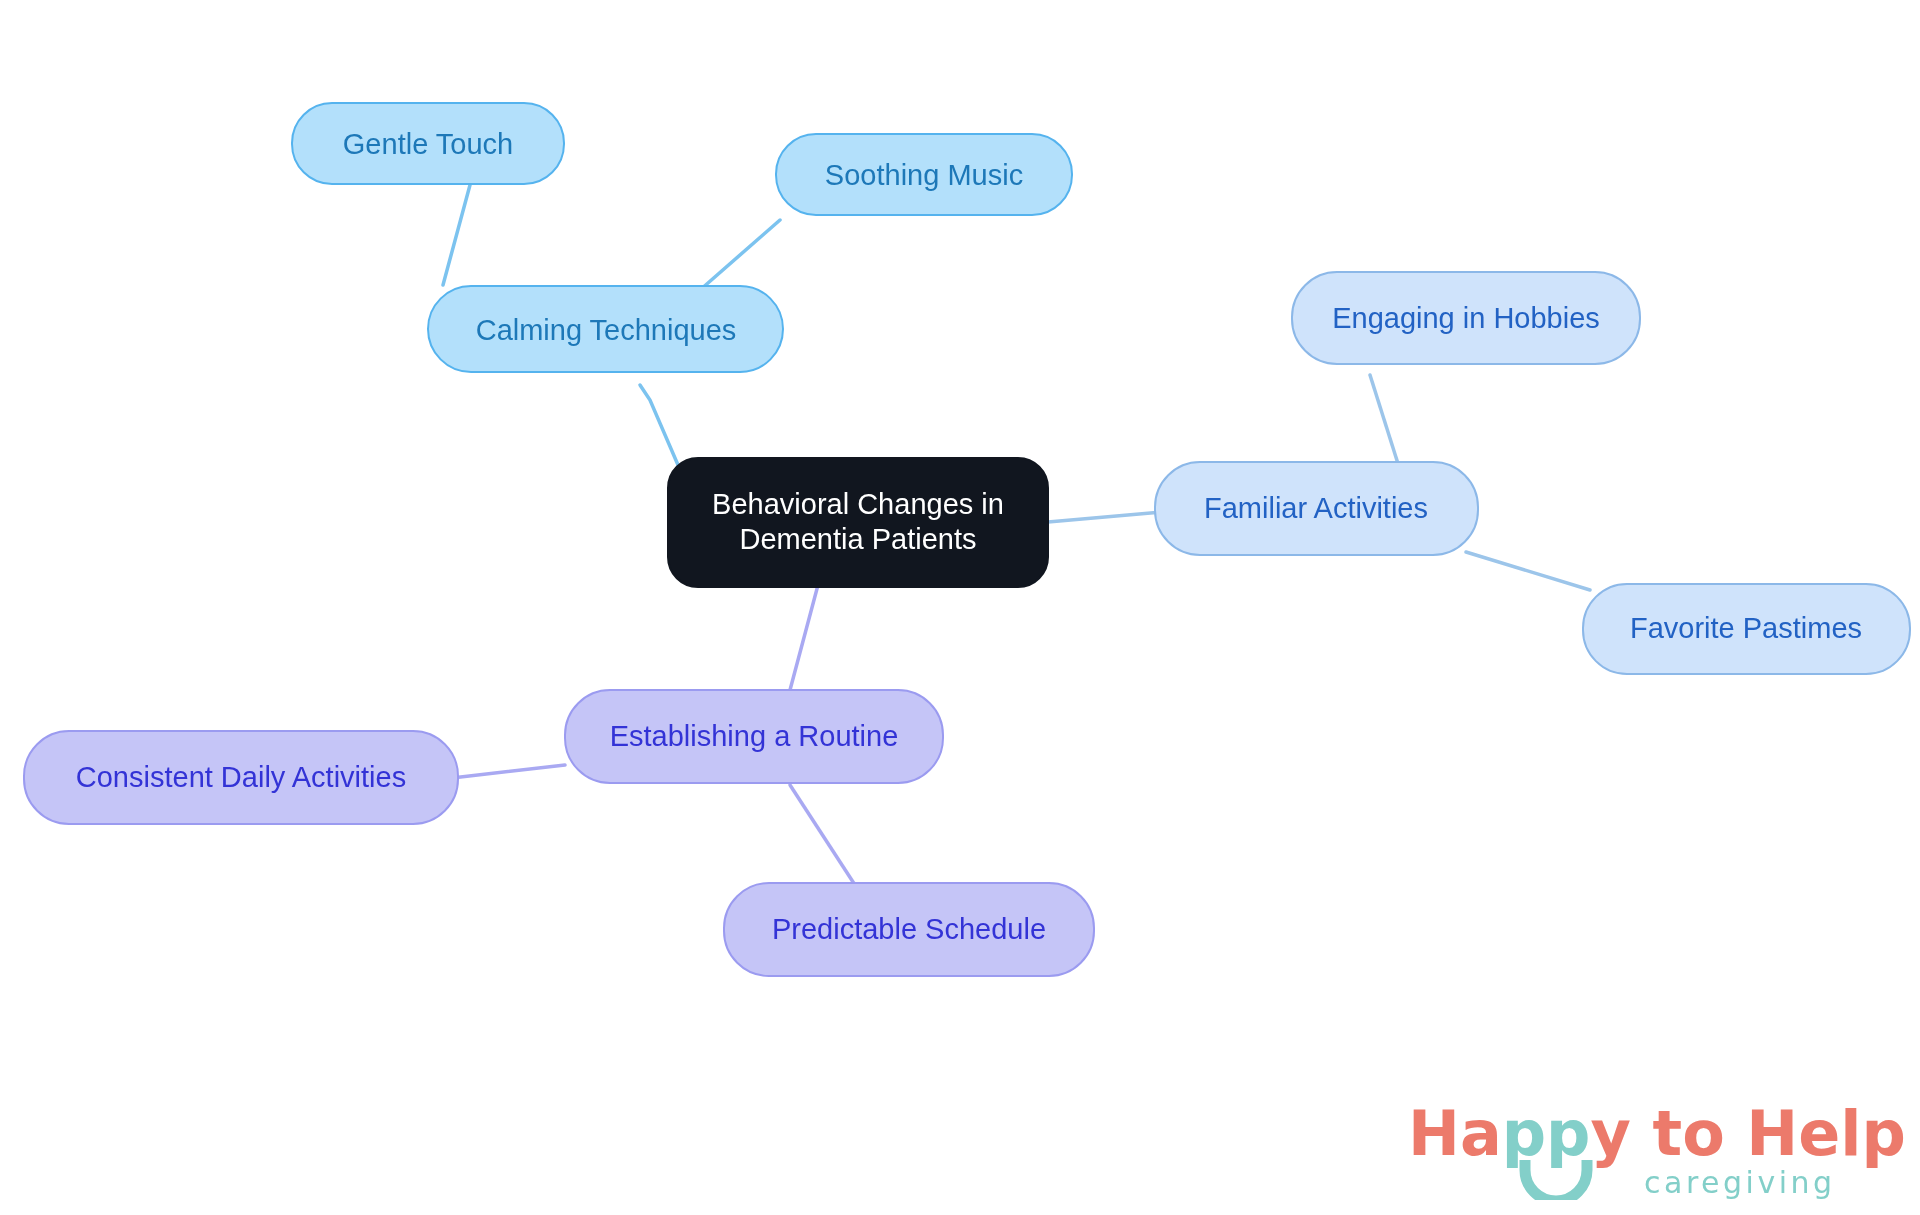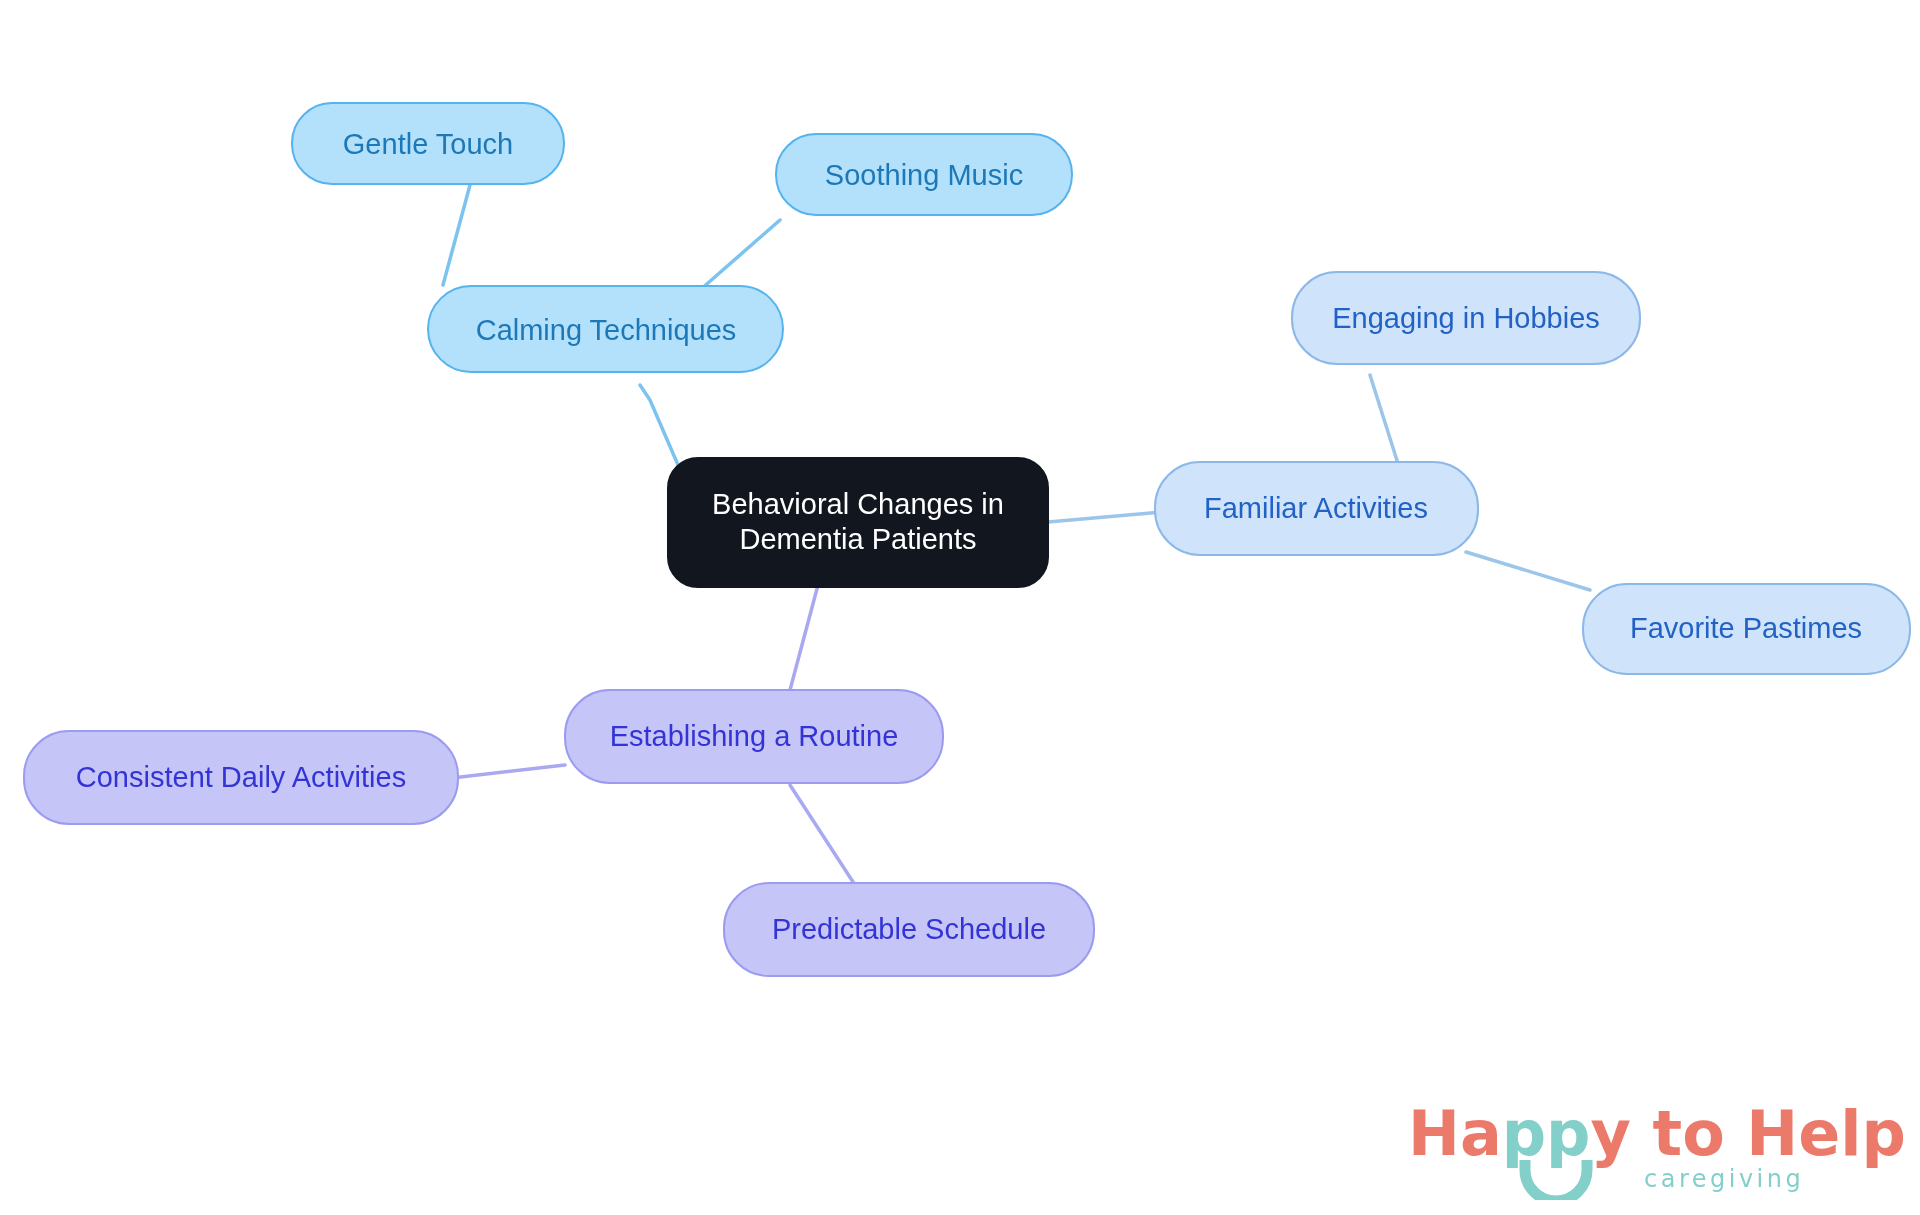--- a/index.html
+++ b/index.html
@@ -60,21 +60,21 @@
     left: 111px;
     top: 55px;
     width: 74px;
     height: 42px;
   }
   #logo-sub {
     position: absolute;
     left: 236px;
     top: 62px;
     font-family: "DejaVu Sans", sans-serif;
-    font-size: 24px;
+    font-size: 30px;
     letter-spacing: 3.5px;
     color: #83cfc9;
     white-space: nowrap;
   }
 </style>
 </head>
 <body>
 
 <svg id="mindmap-canvas" viewBox="0 0 1920 1215">
 

